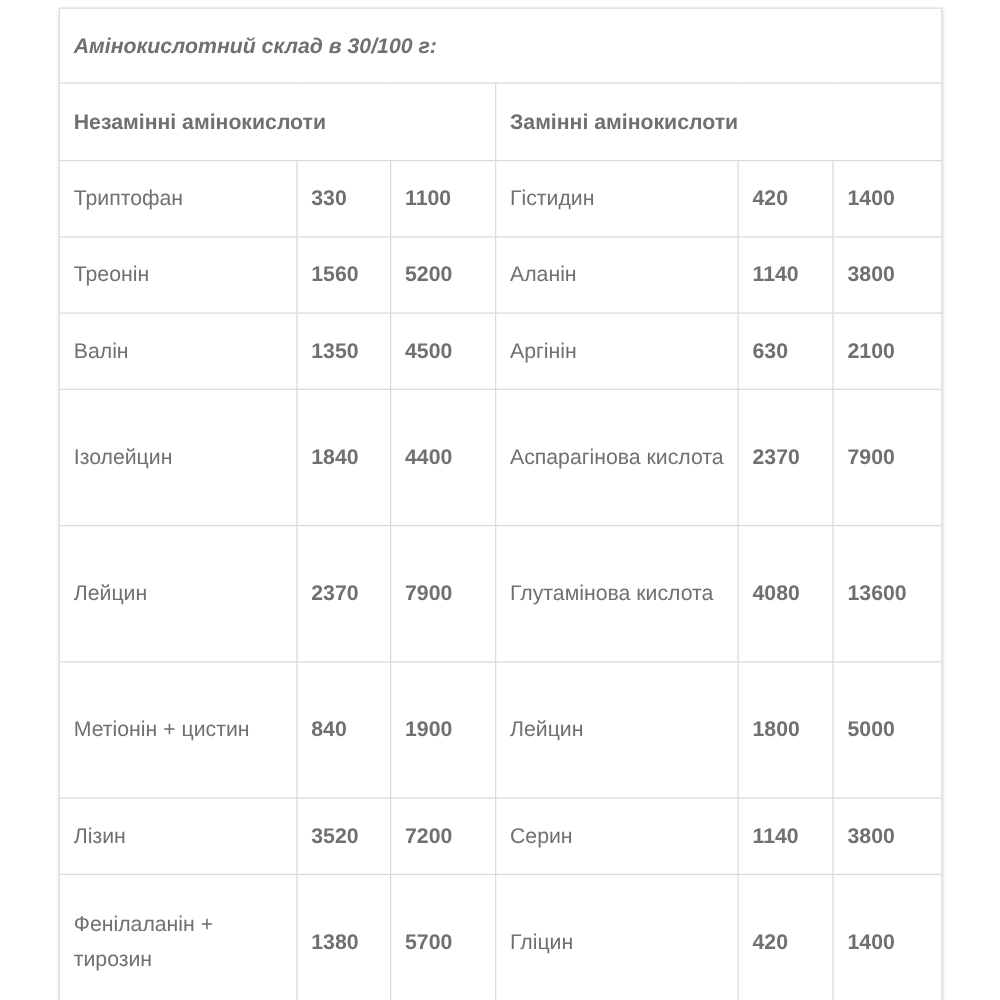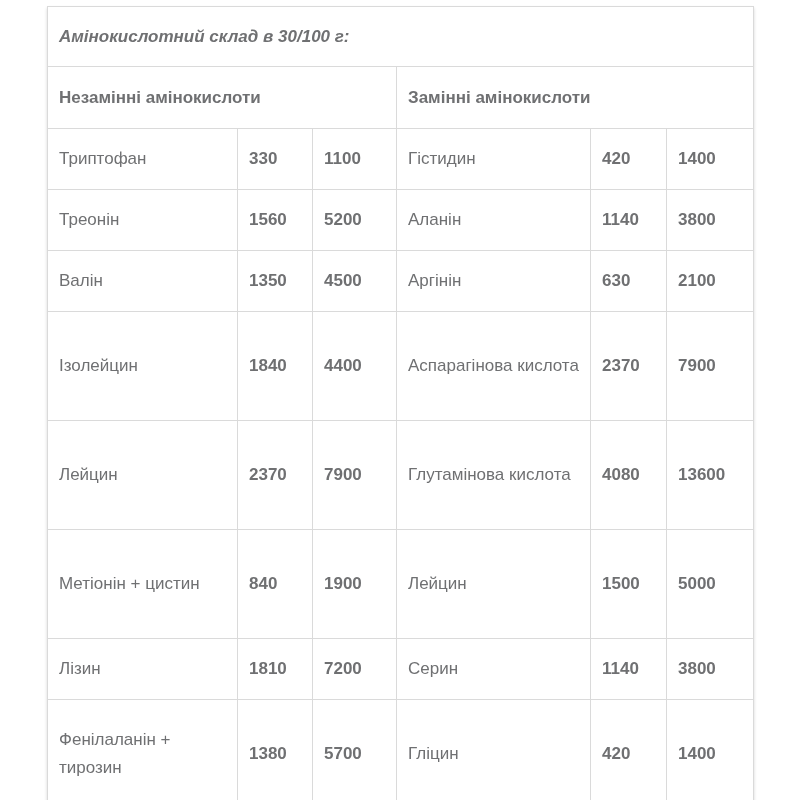--- a/index.html
+++ b/index.html
@@ -121,26 +121,26 @@
         <td class="num-cell">7900</td>
         <td class="name-cell">Глутамінова кислота</td>
         <td class="num-cell">4080</td>
         <td class="num-cell">13600</td>
       </tr>
       <tr class="data-row tall">
         <td class="name-cell">Метіонін + цистин</td>
         <td class="num-cell">840</td>
         <td class="num-cell">1900</td>
         <td class="name-cell">Лейцин</td>
-        <td class="num-cell">1500</td>
+        <td class="num-cell">1800</td>
         <td class="num-cell">5000</td>
       </tr>
       <tr class="data-row">
         <td class="name-cell">Лізин</td>
-        <td class="num-cell">1810</td>
+        <td class="num-cell">3520</td>
         <td class="num-cell">7200</td>
         <td class="name-cell">Серин</td>
         <td class="num-cell">1140</td>
         <td class="num-cell">3800</td>
       </tr>
       <tr class="data-row tall">
         <td class="name-cell">Фенілаланін + тирозин</td>
         <td class="num-cell">1380</td>
         <td class="num-cell">5700</td>
         <td class="name-cell">Гліцин</td>

